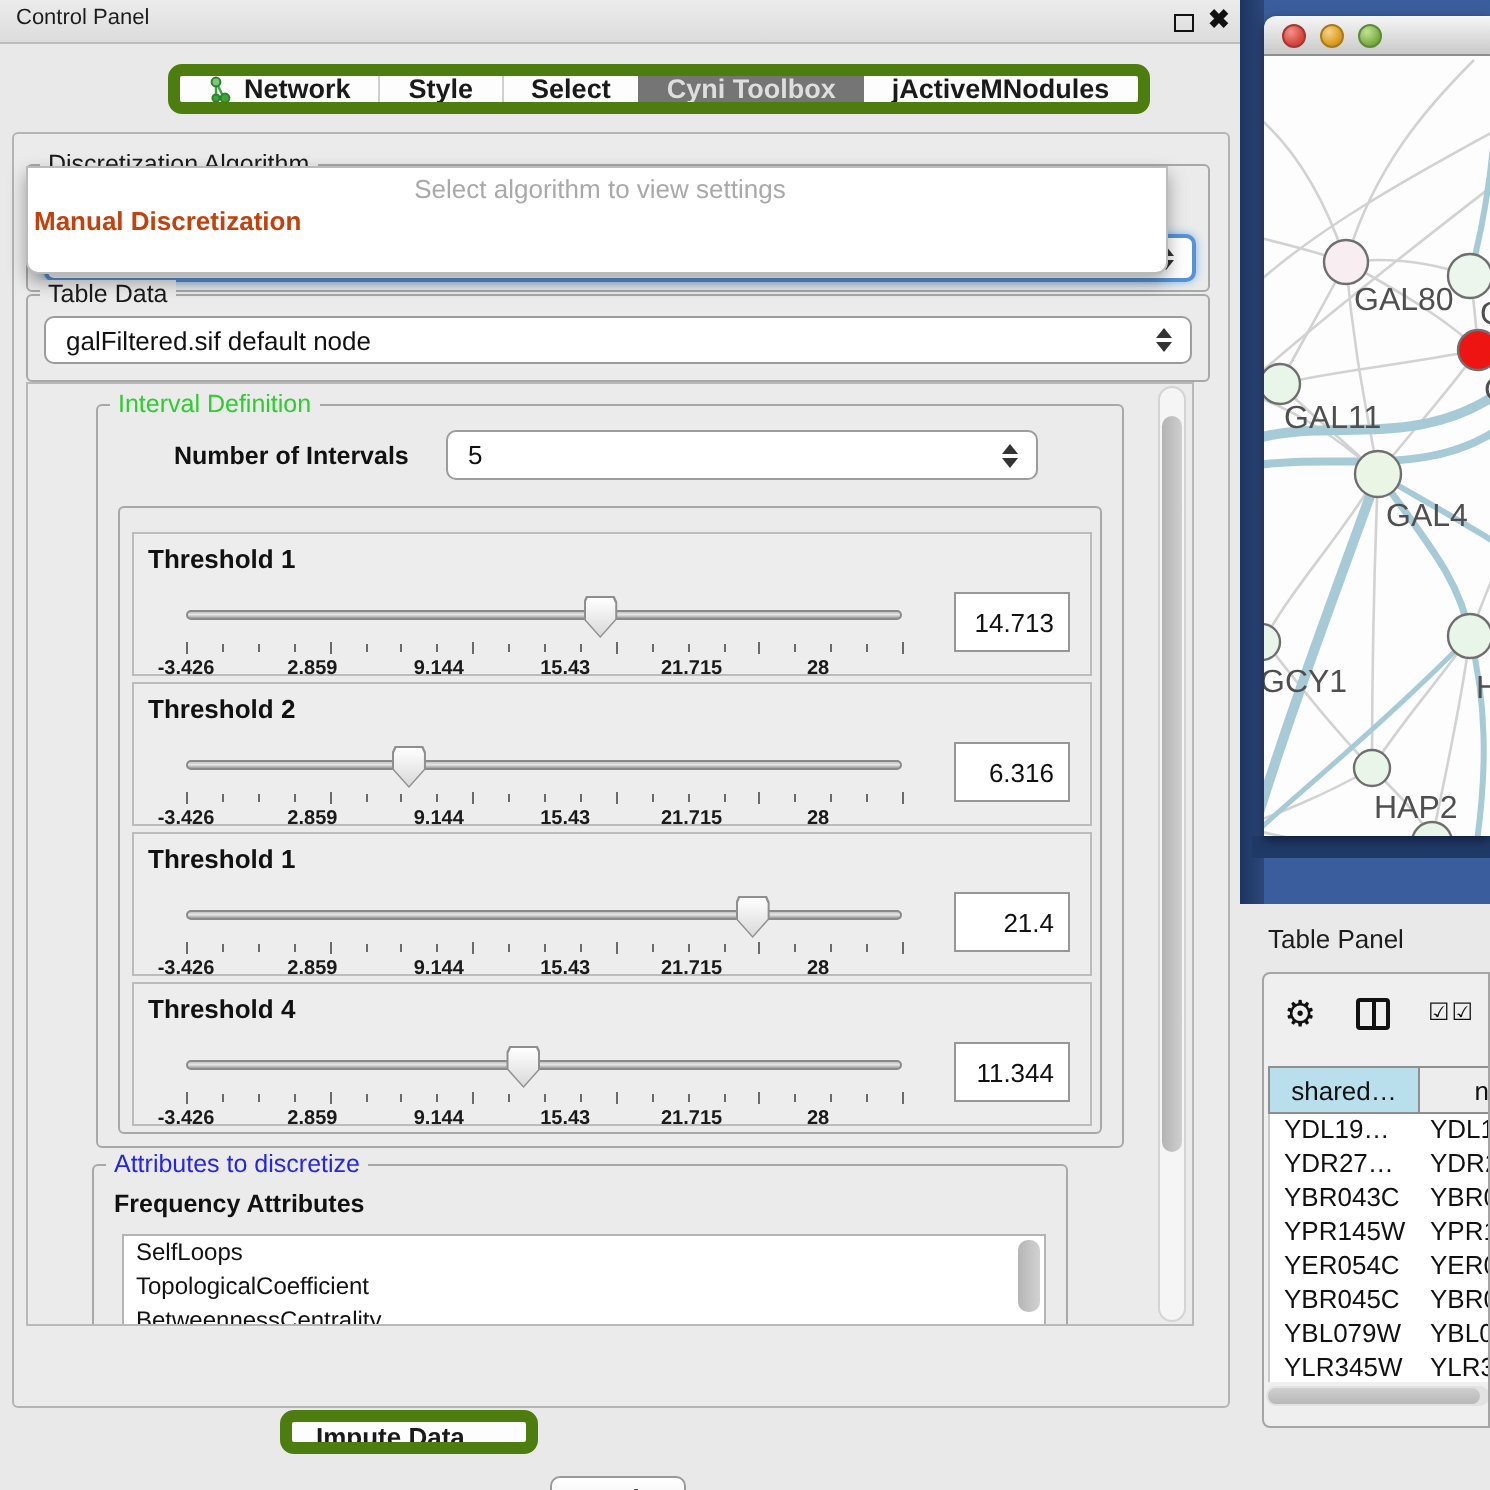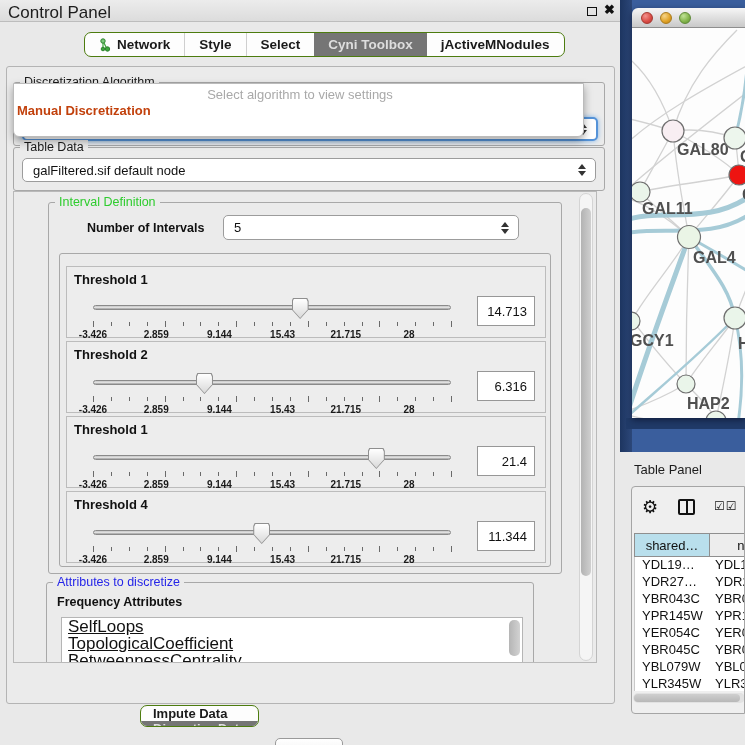--- a/index.html
+++ b/index.html
@@ -4,26 +4,26 @@
 <style>
   * { margin:0; padding:0; box-sizing:border-box; }
   html,body { width:745px; height:745px; overflow:hidden; }
   body { font-family:"Liberation Sans", sans-serif; background:#e9e9e9; position:relative; }
   #root { position:absolute; inset:0; }
 
   
   #control-panel { position:absolute; left:0; top:0; width:620px; height:745px; background:#e9e9e9; }
   .cp-titlebar { position:absolute; left:0; top:0; width:620px; height:22px;
     background:linear-gradient(#ececec,#dcdcdc); border-bottom:1px solid #bdbdbd; }
-  .cp-title { position:absolute; left:8px; top:3px; font-size:17px; color:#1c1c1c; }
+  .cp-title { position:absolute; left:8px; top:3px; font-size:11px; color:#1c1c1c; }
   .float-box { position:absolute; left:587px; top:7px; width:10px; height:9px; border:1.5px solid #111; background:transparent; }
   .close-x { position:absolute; left:604px; top:2px; font-size:13px; font-weight:bold; color:#111; }
 
   .tabbar { position:absolute; display:flex; align-items:stretch; background:#fdfdfd;
-    border:1px solid #4d7c0f; border-radius:7px; overflow:hidden; height:25px; }
+    border:6px solid #4d7c0f; border-radius:7px; overflow:hidden; height:25px; }
   #top-tabs  { left:84px; top:32px; }
   #bottom-tabs { left:140px; top:705px; height:22px;flex-direction:column; }
   .tab { display:flex; align-items:center; gap:5px; padding:0 14px; font-size:13.5px; font-weight:bold;
     color:#1a1a1a; background:transparent; position:relative; white-space:nowrap; cursor:default; }
   .tab + .tab { border-left:1px solid #cfcfcf; }
   .tab.selected { background:#757575; color:#dedede; border-left:none; }
   .tab.selected + .tab { border-left:none; }
   #bottom-tabs .tab { font-size:13px; padding:0 12px; }
 
   .outer-panel { position:absolute; left:6px; top:66px; width:609px; height:638px;
@@ -77,35 +77,35 @@
   .ticks { position:absolute; left:0; top:24px; width:358px; height:7px; }
   .tick { position:absolute; width:1px; background:#6a6a6a; top:1px; height:4px; }
   .tick.major { top:0; height:6px; }
   .tick-labels { position:absolute; left:0; top:32px; width:316px; height:12px; }
   .tick-lab { position:absolute; transform:translateX(-50%); font-size:10px; font-weight:bold; color:#1a1a1a; white-space:nowrap; }
   .t-value { position:absolute; right:10px; top:29px; width:58px; height:30px; background:#fff;
     border:1px solid #979797; font-size:13px; color:#111; display:flex; align-items:center;
     justify-content:flex-end; padding-right:7px; }
 
   .list-box { position:absolute; background:#fff; border:1px solid #b5b5b5; overflow:hidden; }
-  .list-item { font-size:17px; color:#111; line-height:17px; padding-left:6px; white-space:nowrap;text-decoration:underline; }
+  .list-item { font-size:12px; color:#111; line-height:17px; padding-left:6px; white-space:nowrap; }
   .list-scroll { position:absolute; right:2px; top:2px; width:11px; height:36px;
     background:linear-gradient(90deg,#b5b5b5,#d2d2d2); border-radius:5px; }
 
   .apply-btn { position:absolute; left:268px; top:671px; width:68px; height:22px;
     background:linear-gradient(#ffffff,#ededed); border:1px solid #9a9a9a; border-radius:5px;
     font-size:13px; font-weight:bold; color:#111; font-family:"Liberation Sans",sans-serif; }
 
   
   #desktop { position:absolute; left:620px; top:0; width:125px; height:452px; background:#3a5e9d; }
   .desk-shadow-v { position:absolute; left:0; top:0; width:12px; height:452px;
     background:linear-gradient(90deg,#1d3560,#2c4779); }
   .desk-shadow-h { position:absolute; left:6px; top:418px; width:119px; height:11px; background:#203a68; }
   .net-window { position:absolute; left:12px; top:8px; width:113px; height:410px;
-    border-radius:6px 0 0 0; overflow:hidden; box-shadow:0 2px 6px rgba(0,0,20,.5);font-weight:bold; }
+    border-radius:6px 0 0 0; overflow:hidden; box-shadow:0 2px 6px rgba(0,0,20,.5); }
   .net-titlebar { position:absolute; left:0; top:0; width:113px; height:20px;
     background:linear-gradient(#f6f6f6,#c9c9c9); border-bottom:1px solid #8e8e8e; }
   .tl { position:absolute; top:4px; width:12px; height:12px; border-radius:50%; }
   .tl.red    { left:9px;  background:radial-gradient(circle at 35% 30%,#f2928d,#d94a43 60%,#b23a34); border:1px solid #a33830; }
   .tl.yellow { left:28px; background:radial-gradient(circle at 35% 30%,#f5d488,#dfa023 60%,#b57f1b); border:1px solid #a87a1d; }
   .tl.green  { left:47px; background:radial-gradient(circle at 35% 30%,#c0e396,#81b349 60%,#628e37); border:1px solid #5f8a38; }
   .net-canvas { position:absolute; left:0; top:20px; width:113px; height:390px; background:#fdfdfd; }
 
   
   #table-panel { position:absolute; left:620px; top:452px; width:125px; height:293px; background:#e9e9e9; }

